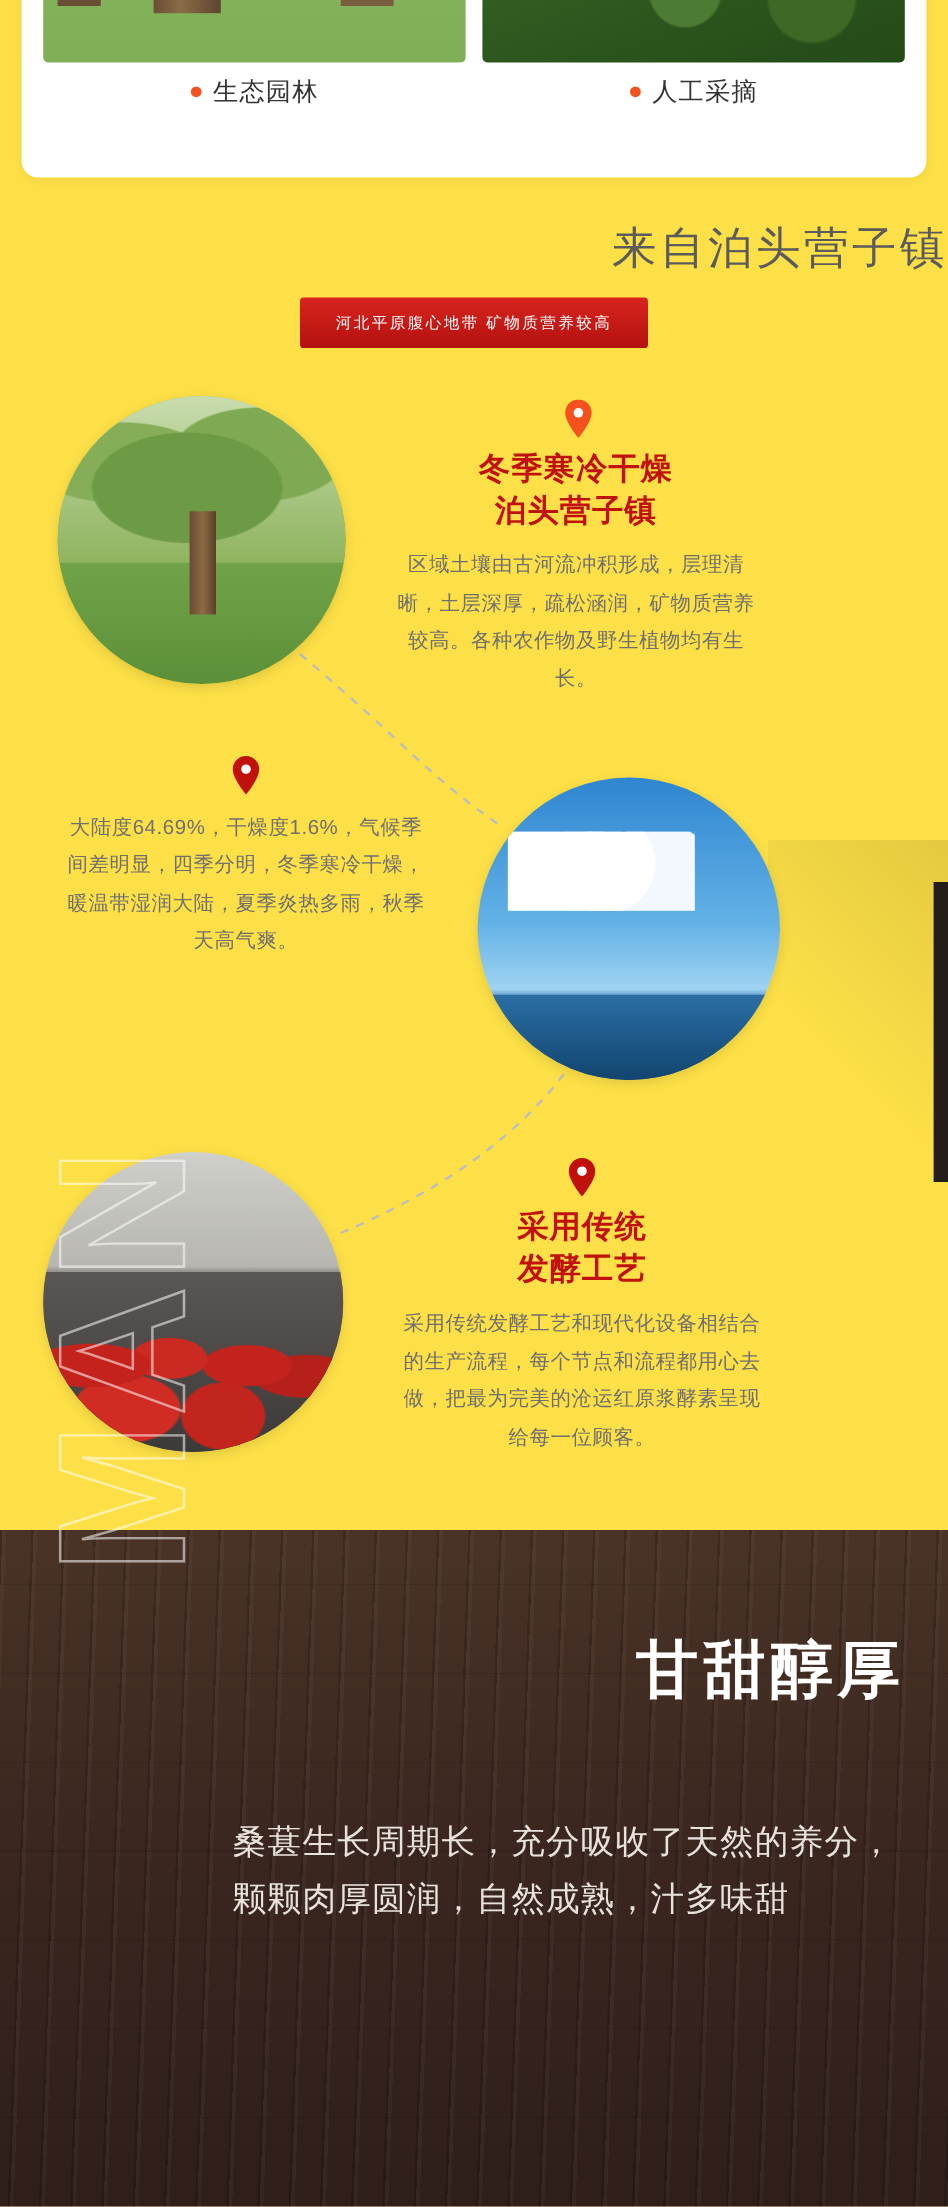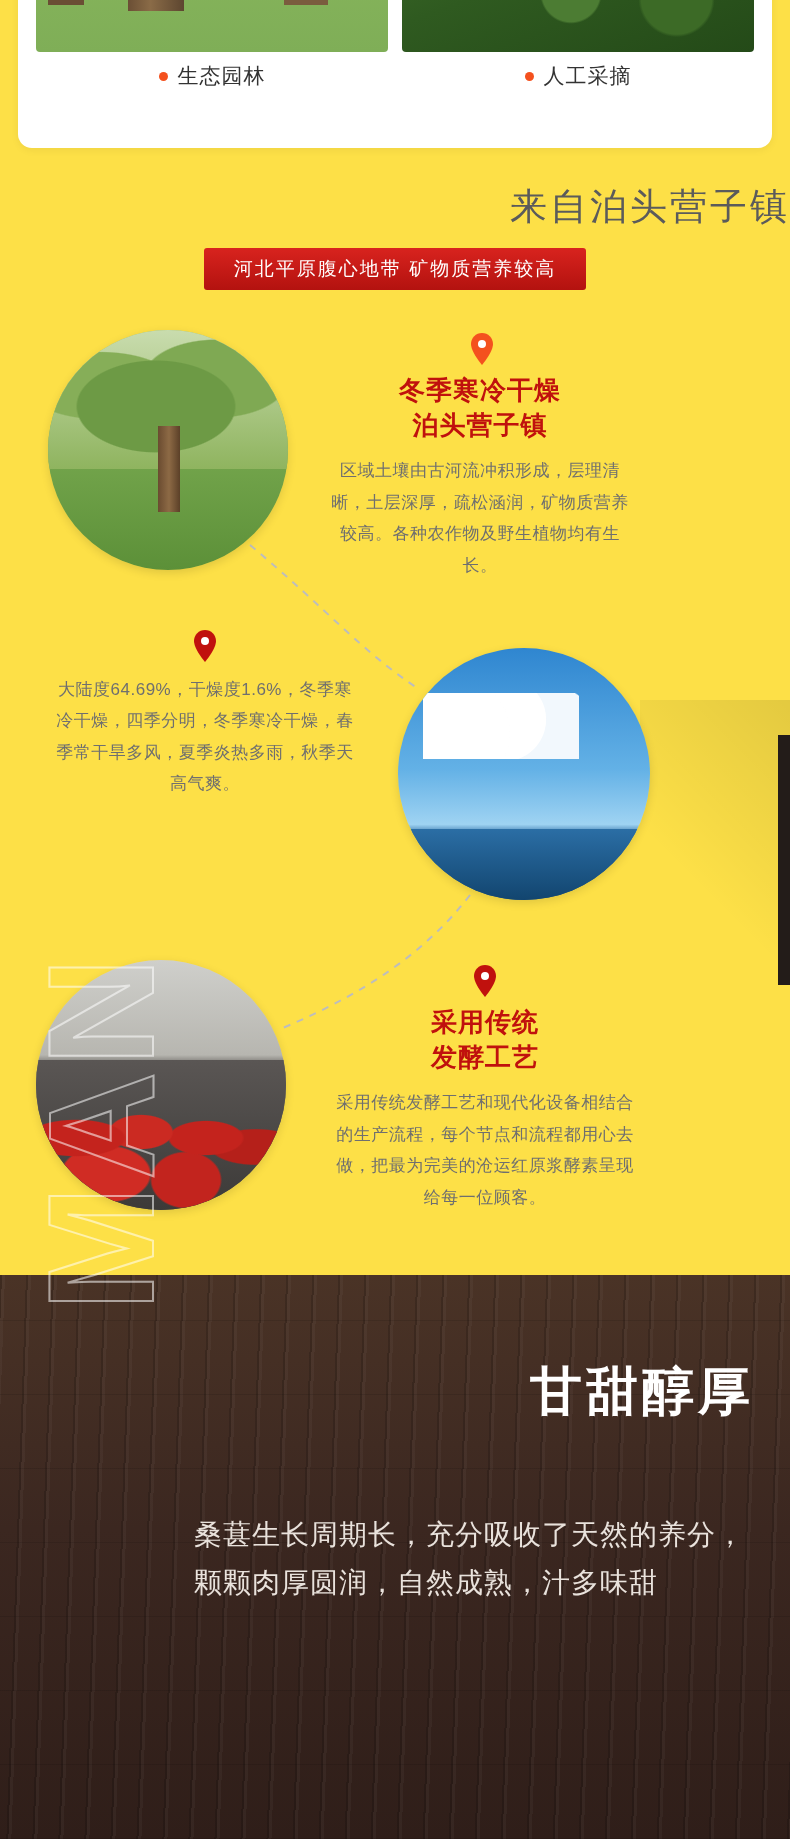--- a/index.html
+++ b/index.html
@@ -124,21 +124,21 @@
   }
   .ribbon {
     position: relative;
     height: 42px;
     padding: 0 30px;
     display: flex;
     align-items: center;
     justify-content: center;
     background: linear-gradient(180deg,#d8231e 0%, #b3120f 100%);
     color: #ffffff;
-    font-size: 19px;
+    font-size: 13px;
     letter-spacing: 2px;
     border-radius: 3px;
   }
   .ribbon::before, .ribbon::after {
     content: "";
     position: absolute;
     top: 7px;
     width: 34px; height: 28px;
     background: #9e0f0c;
     z-index: -1;
@@ -360,21 +360,21 @@
     <div class="info-p">区域土壤由古河流冲积形成，层理清晰，土层深厚，疏松涵润，矿物质营养较高。各种农作物及野生植物均有生长。</div>
   </div>
 
   <div class="info info-2">
     <svg class="pin" viewBox="0 0 24 32">
       <path d="M12 0C5.9 0 1 4.9 1 11c0 8.2 11 21 11 21s11-12.8 11-21C23 4.9 18.1 0 12 0z" fill="#c0110d"></path>
       <circle cx="12" cy="11" r="4" fill="#ffffff"></circle>
     </svg>
     <div class="info-h">
     </div>
-    <div class="info-p">大陆度64.69%，干燥度1.6%，冬季寒冷干燥，四季分明，冬季寒冷干燥，春季常干旱多风，夏季炎热多雨，秋季天高气爽。</div>
+    <div class="info-p">大陆度64.69%，干燥度1.6%，气候季间差明显，四季分明，冬季寒冷干燥，暖温带湿润大陆，夏季炎热多雨，秋季天高气爽。</div>
   </div>
 
   <div class="info info-3">
     <svg class="pin" viewBox="0 0 24 32">
       <path d="M12 0C5.9 0 1 4.9 1 11c0 8.2 11 21 11 21s11-12.8 11-21C23 4.9 18.1 0 12 0z" fill="#c0110d"></path>
       <circle cx="12" cy="11" r="4" fill="#ffffff"></circle>
     </svg>
     <div class="info-h">
       <div>采用传统</div>
       <div>发酵工艺</div>

